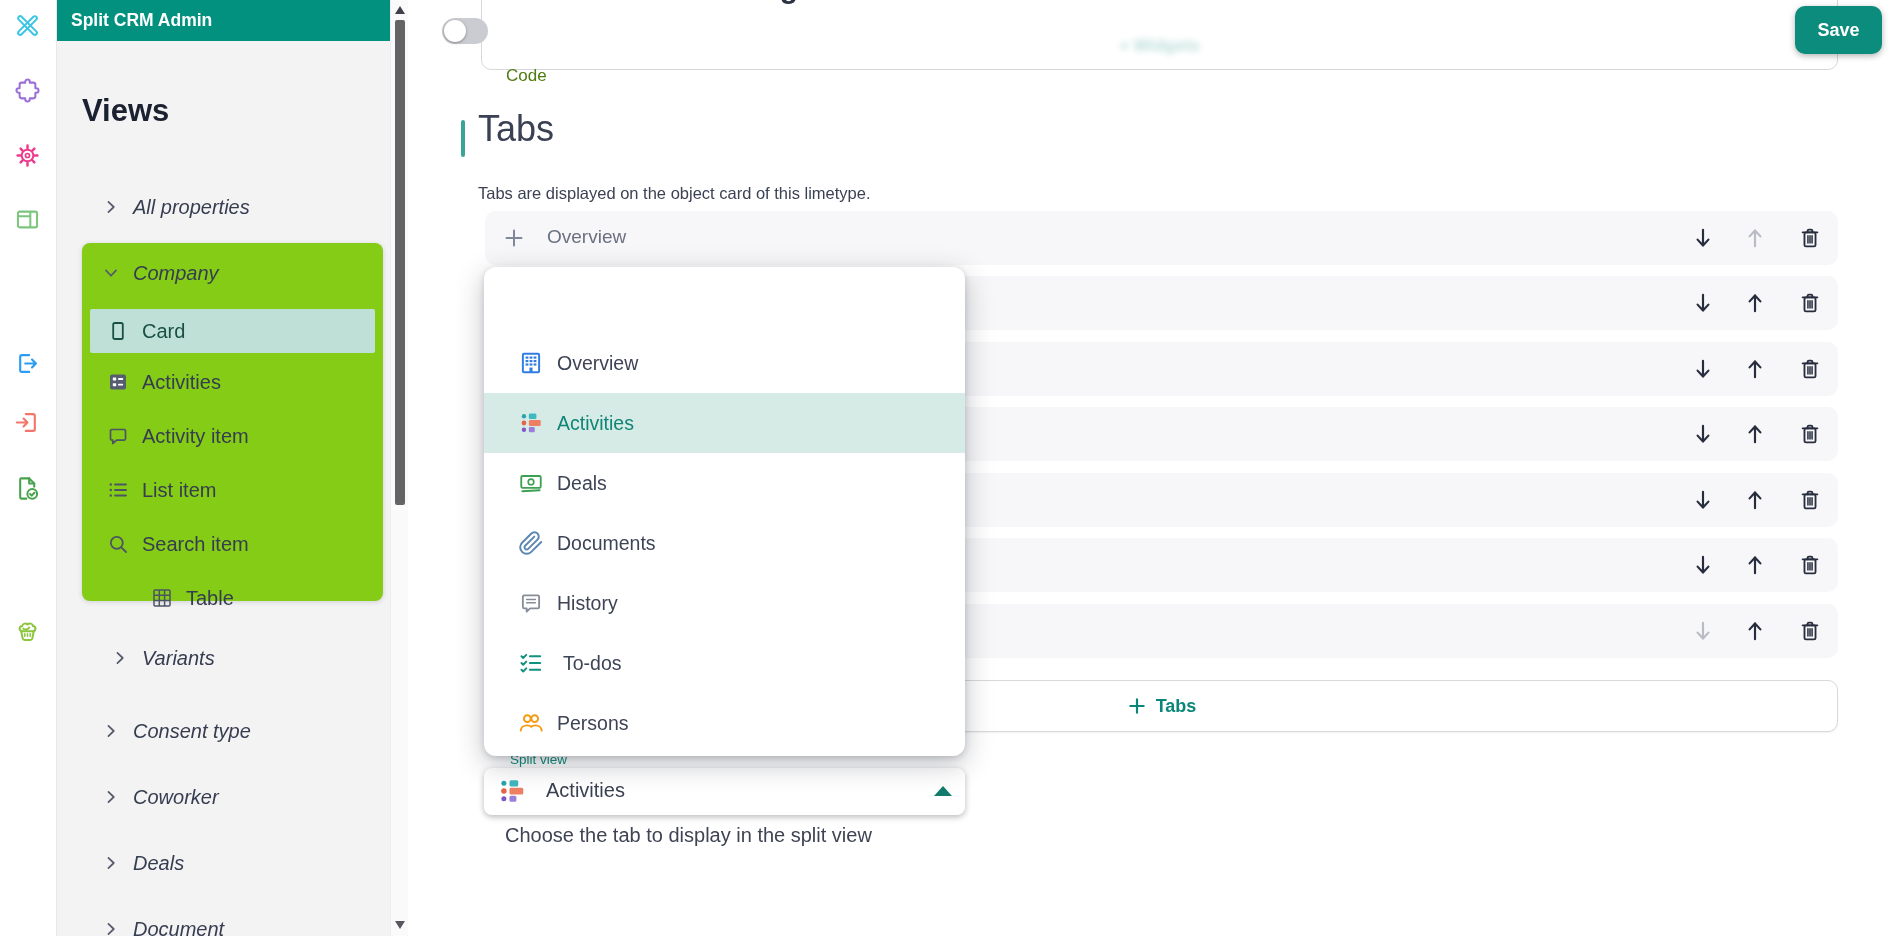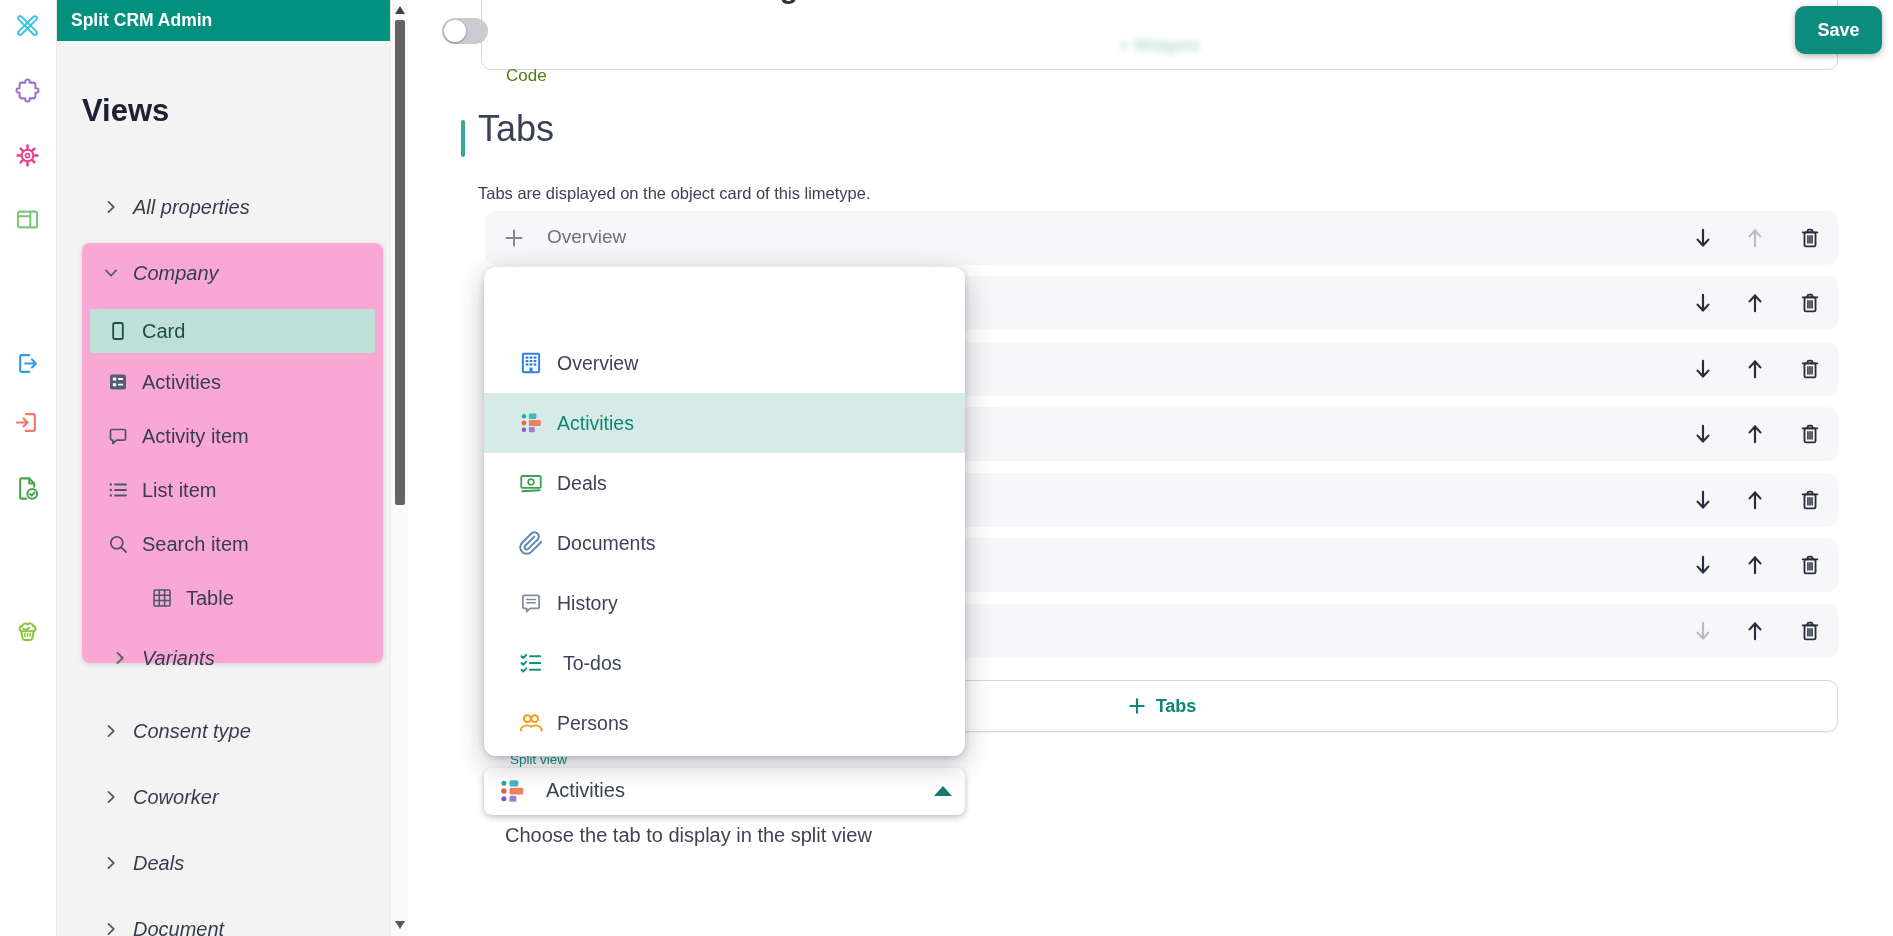--- a/index.html
+++ b/index.html
@@ -14,21 +14,21 @@
   .rail-icon svg { width:100%; height:100%; }
 
   
   #sidebar { left:57px; top:0; width:333px; height:936px; background:#f3f3f4; z-index:20; }
   #sidebar-header { position:absolute; left:0; top:0; width:333px; height:41px; background:#01917e; color:#fff;
     font-size:17.5px; font-weight:700; line-height:41px; padding-left:14px; }
   .views-title { position:absolute; left:25px; top:93px; font-size:31px; font-weight:700; color:#1b2130; }
   .tree-item { position:absolute; height:28px; display:flex; align-items:center; color:#363d50; font-size:20px; cursor:default;font-style:italic; }
   .tree-item .chev { width:22px; height:22px; margin-right:11px; color:#555b6a; }
   .tree-item .chev svg { width:22px; height:22px; }
-  .group-card { position:absolute; left:25px; top:243px; width:301px; height:420px; background:#f9a8d4; border-radius:8px;
+  .group-card { position:absolute; left:25px; top:243px; width:301px; height:358px; background:#84cc16; border-radius:8px;
     box-shadow:0 1px 5px rgba(30,34,48,.16); }
   .sub-item { position:absolute; left:0; width:301px; height:44px; display:flex; align-items:center; padding-left:24px;
     color:#363d50; font-size:20px; }
   .sub-item .sicon { width:24px; height:24px; margin-right:12px; color:#4d5464; flex:none; }
   .sub-item .sicon svg { width:24px; height:24px; }
   .sub-item.selected { background:#bfe0d7; color:#1b4f45; border-radius:2px; left:8px; width:285px; padding-left:16px; }
   .sub-item.selected .sicon { color:#1b4f45; }
 
   
   #side-scroll { left:390px; top:0; width:18px; height:936px; background:#fafafb; border-left:1px solid #ededf0; z-index:25; }

